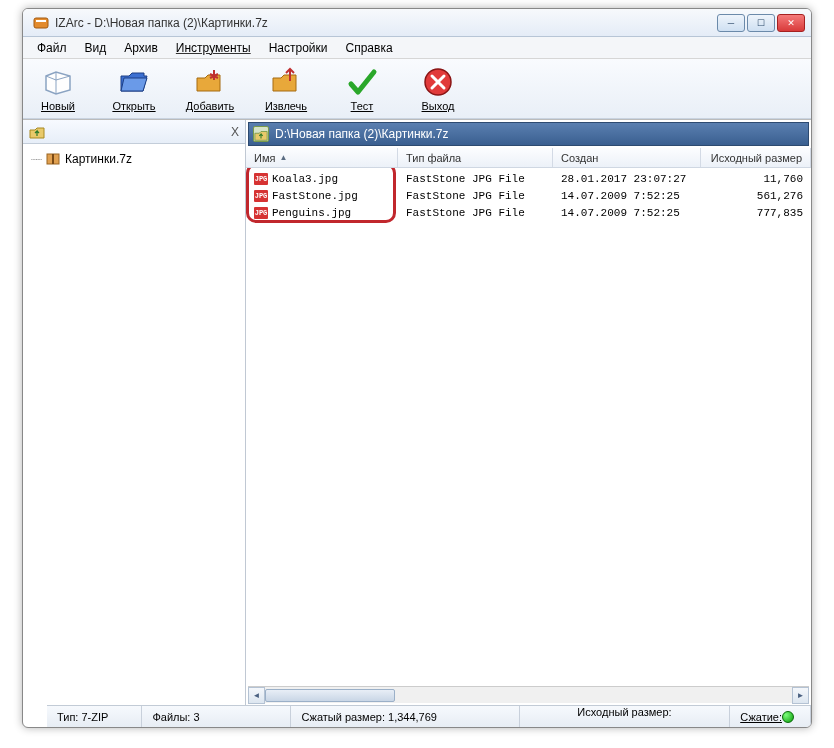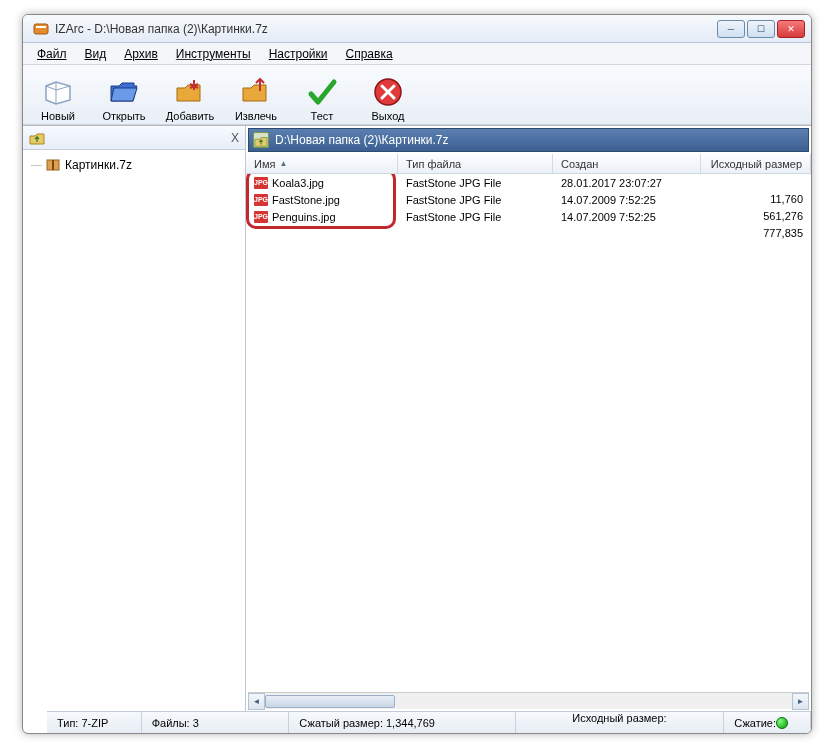--- a/index.html
+++ b/index.html
@@ -1,28 +1,28 @@
 <!DOCTYPE html>
 <html><head>
 <meta charset="utf-8">
 <style>
 * { box-sizing: border-box; margin: 0; padding: 0; }
 body { font-family: "Segoe UI", Tahoma, sans-serif; font-size: 11px; background: #fff; width: 834px; height: 748px; position: relative; overflow:hidden;}
-.outer-shadow { position:absolute; left:22px; top:14px; width:790px; height:720px; border:1px solid #888; border-radius:6px; box-shadow:0 0 8px rgba(0,0,0,0.3); background:#fff; overflow:hidden; display:flex; flex-direction:column;}
+.outer-shadow { position:absolute; left:22px; top:8px; width:790px; height:720px; border:1px solid #888; border-radius:6px; box-shadow:0 0 8px rgba(0,0,0,0.3); background:#fff; overflow:hidden; display:flex; flex-direction:column;}
 .titlebar { height:28px; background:linear-gradient(#f7f9fc,#e4ecf7); border-bottom:1px solid #b7c5d6; display:flex; align-items:center; padding:0 4px;}
 .titlebar .app-icon {width:16px;height:16px;margin:0 6px;display:inline-flex;align-items:center;justify-content:center;}
 .titlebar .app-icon svg{width:16px;height:16px;}
 .title-text { font-size:12px; color:#333; flex:1; }
 .win-btns { display:flex; gap:2px; margin-right:2px;}
 .win-btn { width:28px; height:18px; border:1px solid #6b8aaa; border-radius:3px; background:linear-gradient(#eef4fb,#cfe0f2); display:flex; align-items:center; justify-content:center; font-size:9px; color:#2a4868;}
 .win-btn.close { background:linear-gradient(#f57a7a,#d83a3a); border-color:#a52020; color:#fff;}
 .menubar { height:22px; display:flex; align-items:center; padding:0 6px; gap:2px; border-bottom:1px solid #d6d6d6; background:#f4f6f9;}
-.menu-item { padding:2px 8px; font-size:12px; cursor:default;text-decoration:underline;}
-.menu-item.u { text-decoration-color:#333;}
-.toolbar { height:60px; background:linear-gradient(#f9fbfe,#e9eff7); border-bottom:1px solid #c9d3e0; display:flex; align-items:flex-end; padding:2px 6px; gap:8px;}
+.menu-item { padding:2px 8px; font-size:12px; cursor:default;}
+.menu-item.u { text-decoration:underline; text-decoration-color:#333;}
+.toolbar { height:60px; background:linear-gradient(#f9fbfe,#e9eff7); border-bottom:1px solid #c9d3e0; display:flex; align-items:center; padding:2px 6px; gap:18px;text-decoration:underline;}
 .tb-btn { width:58px; display:flex; flex-direction:column; align-items:center; gap:2px; font-size:11px; cursor:default;}
 .tb-icon { width:32px; height:32px; display:flex; align-items:center; justify-content:center;}
 .tb-icon svg{width:32px;height:32px;}
 .body-area { flex:1; display:flex; border-top:1px solid #bbb;}
 .tree-panel { width:228px; border-right:1px solid #c0c8d3; display:flex; flex-direction:column;}
 .tree-header { height:24px; background:linear-gradient(#f7faff,#e7eef8); border-bottom:1px solid #c3cdd9; display:flex; align-items:center; padding:0 6px; justify-content:space-between;}
 .up-icon{width:16px;height:16px;display:inline-flex;}
 .up-icon svg{width:16px;height:16px;}
 .tree-header .close-x{font-size:12px;color:#555;cursor:default;}
 .tree-body { flex:1; padding:6px 8px; font-size:12px;}
@@ -32,40 +32,40 @@
 .path-bar { height:24px; background:linear-gradient(#5a7fb0,#3a5f90); border:1px solid #2d4a70; margin:2px; display:flex; align-items:center; color:#fff; font-weight:normal; font-size:12px; padding:0 4px; gap:6px;}
 .path-bar .up-icon{background:#d6e3c6; border:1px solid #7a9a4a; border-radius:2px;}
 .list-header { height:20px; display:flex; border-bottom:1px solid #cfd7e2; background:linear-gradient(#fcfdff,#ecf1f8);}
 .col { border-right:1px solid #d3dae5; padding:2px 8px; font-size:11px; color:#333; display:flex; align-items:center; gap:4px;}
 .col.name{width:152px;}
 .col.type{width:155px;}
 .col.created{width:148px;}
 .col.size{width:110px; justify-content:flex-end;}
 .sort-arrow{font-size:8px;color:#5a6c82;}
 .list-body { flex:1; position:relative; overflow:hidden;}
-.row { height:17px; display:flex; align-items:center;}
+.row { height:17px; display:flex; align-items:flex-end;font-family:Liberation Mono, monospace;}
 .cell { padding:0 8px; font-size:11px; overflow:hidden; white-space:nowrap;}
 .cell.name{width:152px; display:flex; align-items:center; gap:4px;}
 .cell.type{width:155px;}
 .cell.created{width:148px;}
 .cell.size{width:110px; text-align:right; justify-content:flex-end; display:flex;margin-top:32px;}
 .jpg-icon{width:14px;height:12px;background:#d63333;color:#fff;font-size:7px;font-weight:bold;display:inline-flex;align-items:center;justify-content:center;border-radius:1px;flex-shrink:0;}
 .highlight-box{position:absolute;left:0px;top:-5px;width:150px;height:60px;border:3px solid #c1272d;border-radius:10px;pointer-events:none;}
 .scrollbar-h{height:17px;background:#f0f0f0;border-top:1px solid #ccc;margin:0 2px 2px 2px; position:relative;}
 .scrollbar-h .thumb{position:absolute;left:17px;top:2px;height:13px;width:130px;background:linear-gradient(#e8eef6,#c9d6e6);border:1px solid #9bb0c8;border-radius:2px;}
 .scrollbar-h .arrow{position:absolute;top:0;width:17px;height:17px;background:linear-gradient(#f4f7fb,#dde6f0);border:1px solid #b4c2d3;display:flex;align-items:center;justify-content:center;font-size:8px;color:#4a6080;}
 .scrollbar-h .arrow.left{left:0;}
 .scrollbar-h .arrow.right{right:0;}
 .statusbar{height:22px;border-top:1px solid #c2cbd6;background:linear-gradient(#f6f9fd,#e7edf4);display:flex;align-items:center;font-size:11px;margin-left:24px;}
 .status-cell{padding:0 10px;border-right:1px solid #c8d0db;height:100%;display:flex;align-items:center;}
 .status-cell.t1{width:96px;}
 .status-cell.t2{width:150px;}
 .status-cell.t3{width:230px;}
 .status-cell.t4{width:212px;flex-direction:column;}
-.status-cell.t5{flex:1;justify-content:flex-end;padding-right:22px;}
+.status-cell.t5{flex:1;justify-content:flex-end;padding-right:16px;text-decoration:underline;}
 .led{width:12px;height:12px;border-radius:50%;background:radial-gradient(circle at 30% 30%,#7cff7c,#0a9a0a);border:1px solid #066a06;}
 </style>
 </head>
 <body>
 
 <div class="outer-shadow">
   <div class="titlebar">
     <span class="app-icon">
       <svg viewBox="0 0 16 16">
           <rect x="1" y="3" width="14" height="10" rx="2" fill="#e38b2d" stroke="#a35a10"></rect>

